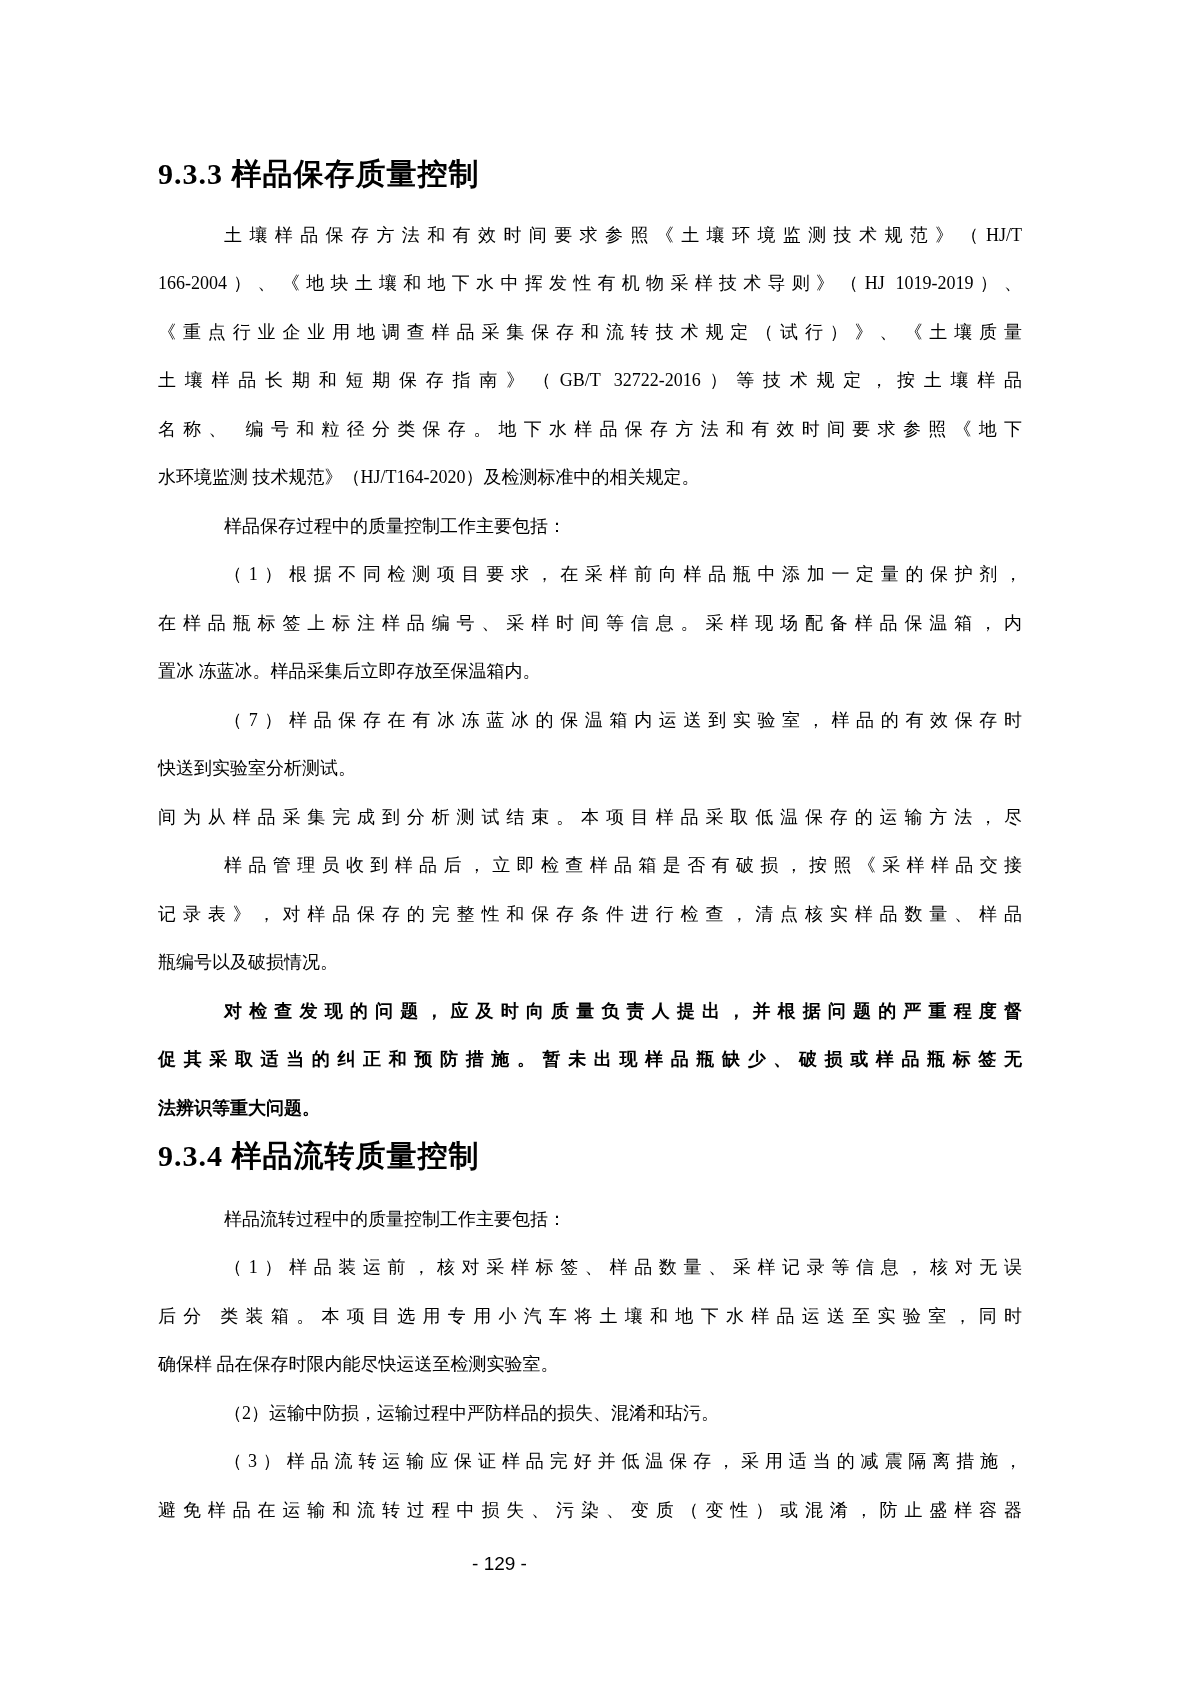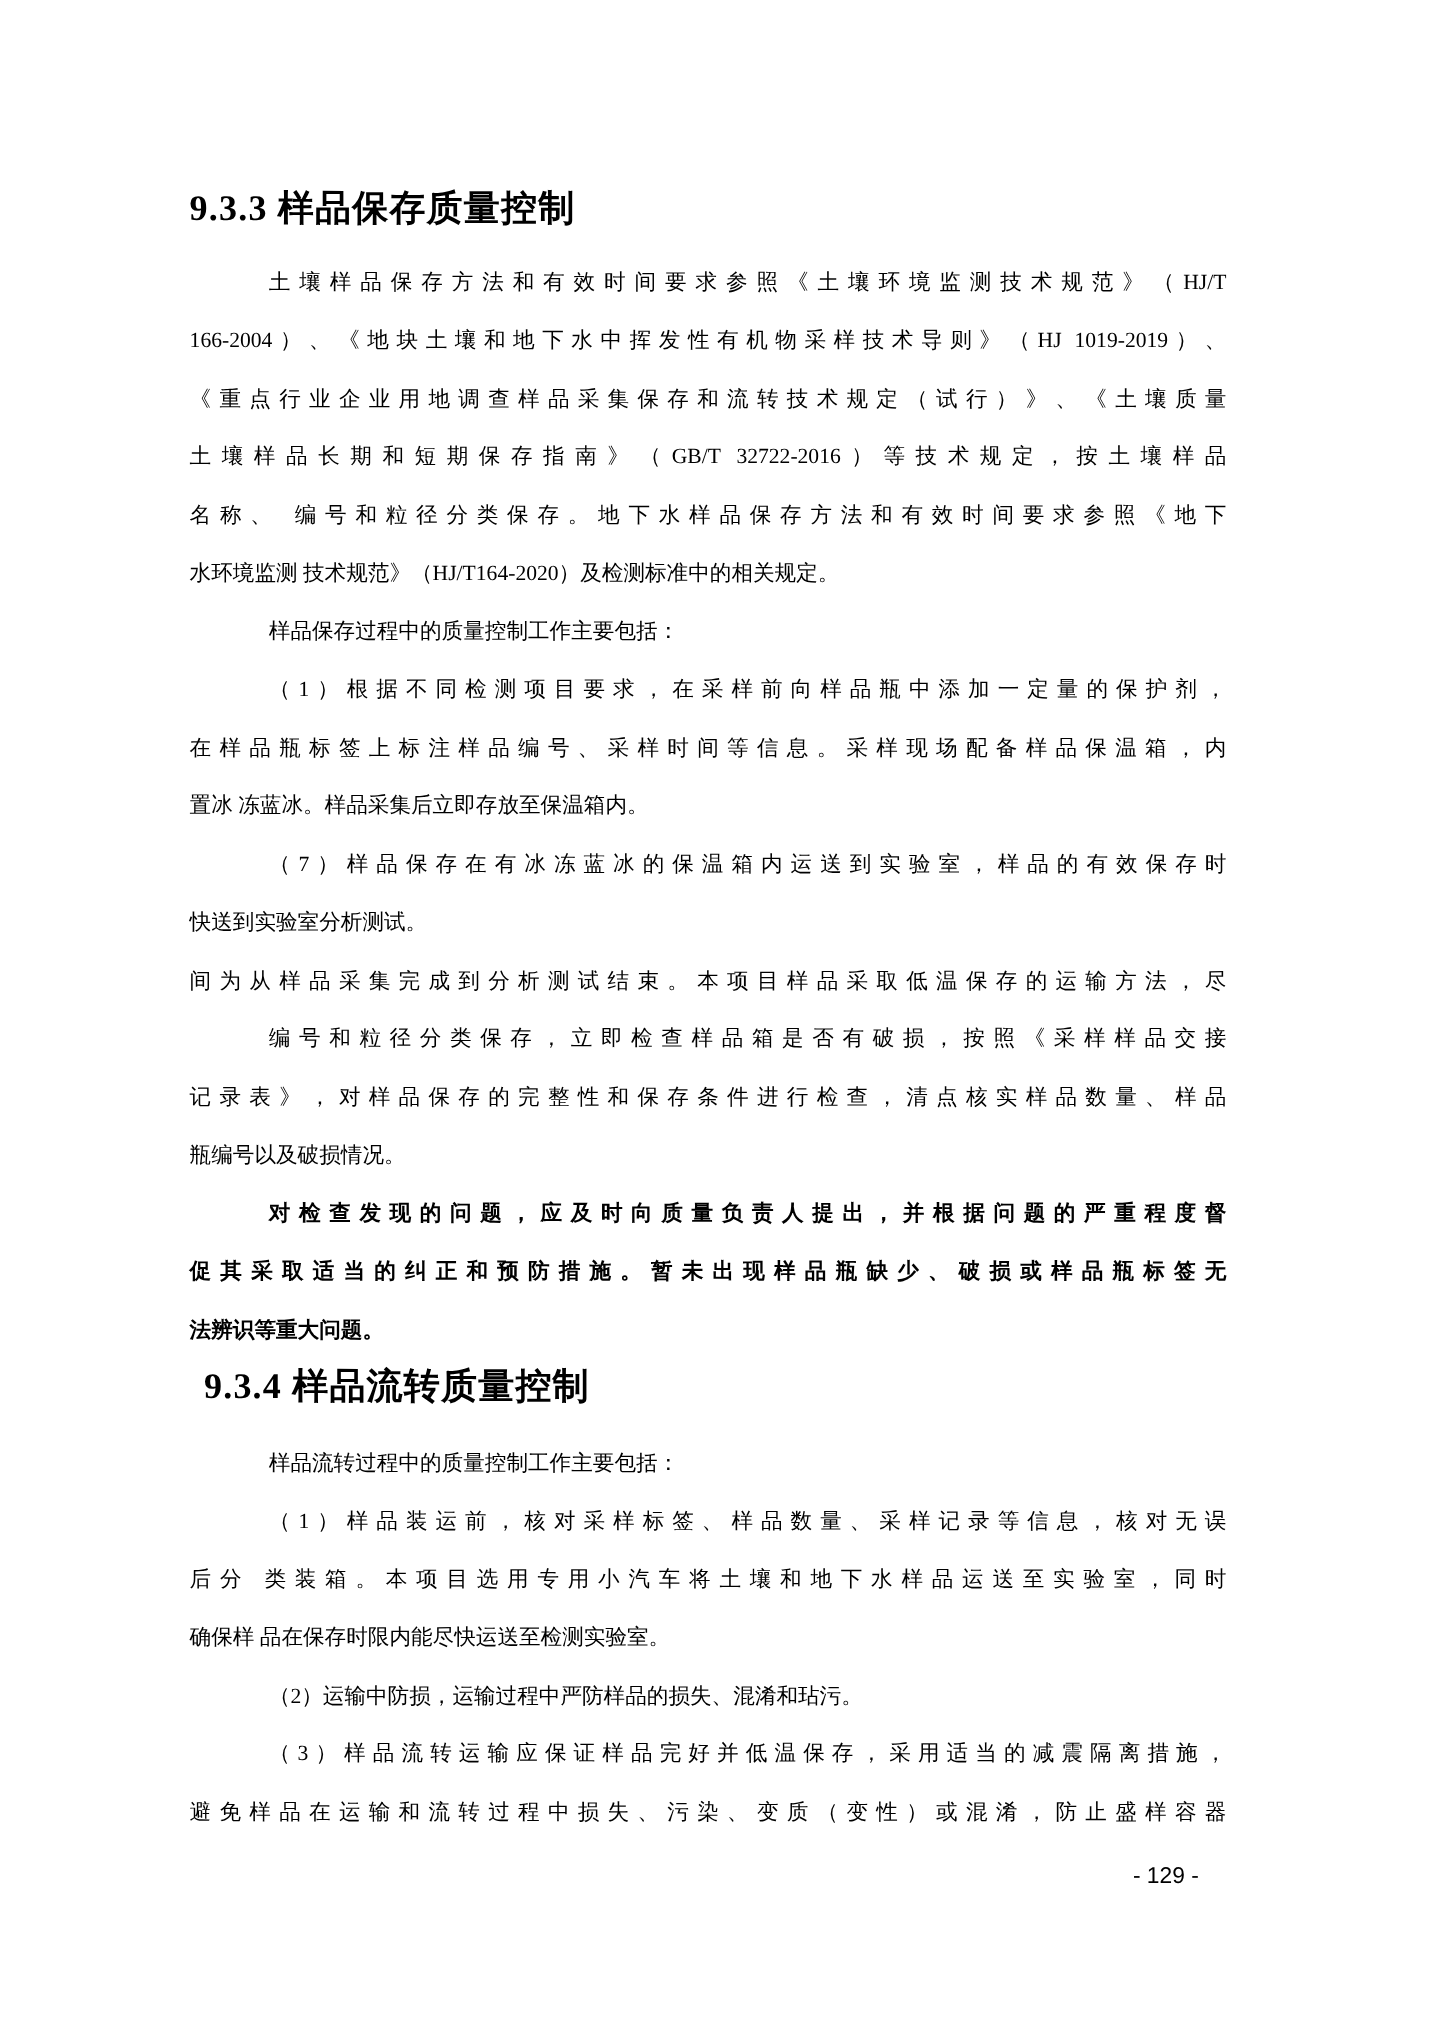--- a/index.html
+++ b/index.html
@@ -30,39 +30,39 @@
   }
   .heading {
     font-weight: bold;
     font-size: 30px;
     line-height: 48.5px;
     height: 48.5px;
     white-space: nowrap;
     letter-spacing: 1px;
   }
   .heading.h1 { margin-bottom: 12px; }
-  .heading.h2 { margin-bottom: 14px; margin-left: 12px; }
+  .heading.h2 { margin-bottom: 14px; }
   .para { margin: 0; }
   .line {
     font-size: 18px;
     line-height: 48.5px;
     height: 48.5px;
     text-align: justify;
     white-space: nowrap;
     overflow: visible;
   }
   .line.fill { text-align-last: justify; }
   .line.indent { text-indent: 66px; }
   .para.bold .line { font-weight: bold; }
   .footer {
     position: absolute;
     left: 0;
     top: 1550px;
     width: 999px;
-    text-align: right;
+    text-align: center;
     font-family: "Liberation Sans", "DejaVu Sans", sans-serif;
     font-size: 19px;
     line-height: 28px;
     color: #000000;
   }
 </style>
 </head>
 <body>
 
 <div class="page">
@@ -83,21 +83,21 @@
         <div class="line indent fill">（1）根据不同检测项目要求，在采样前向样品瓶中添加一定量的保护剂，</div>
         <div class="line fill">在样品瓶标签上标注样品编号、采样时间等信息。采样现场配备样品保温箱，内</div>
         <div class="line">置冰 冻蓝冰。样品采集后立即存放至保温箱内。</div>
       </div>
       <div class="para">
         <div class="line indent fill">（7）样品保存在有冰冻蓝冰的保温箱内运送到实验室，样品的有效保存时</div>
         <div class="line">快送到实验室分析测试。</div>
         <div class="line fill">间为从样品采集完成到分析测试结束。本项目样品采取低温保存的运输方法，尽</div>
       </div>
       <div class="para">
-        <div class="line indent fill">编号和粒径分类保存，立即检查样品箱是否有破损，按照《采样样品交接</div>
+        <div class="line indent fill">样品管理员收到样品后，立即检查样品箱是否有破损，按照《采样样品交接</div>
         <div class="line fill">记录表》，对样品保存的完整性和保存条件进行检查，清点核实样品数量、样品</div>
         <div class="line">瓶编号以及破损情况。</div>
       </div>
       <div class="para bold">
         <div class="line indent fill">对检查发现的问题，应及时向质量负责人提出，并根据问题的严重程度督</div>
         <div class="line fill">促其采取适当的纠正和预防措施。暂未出现样品瓶缺少、破损或样品瓶标签无</div>
         <div class="line">法辨识等重大问题。</div>
       </div>
       <div class="heading h2">9.3.4 样品流转质量控制</div>
       <div class="para">

